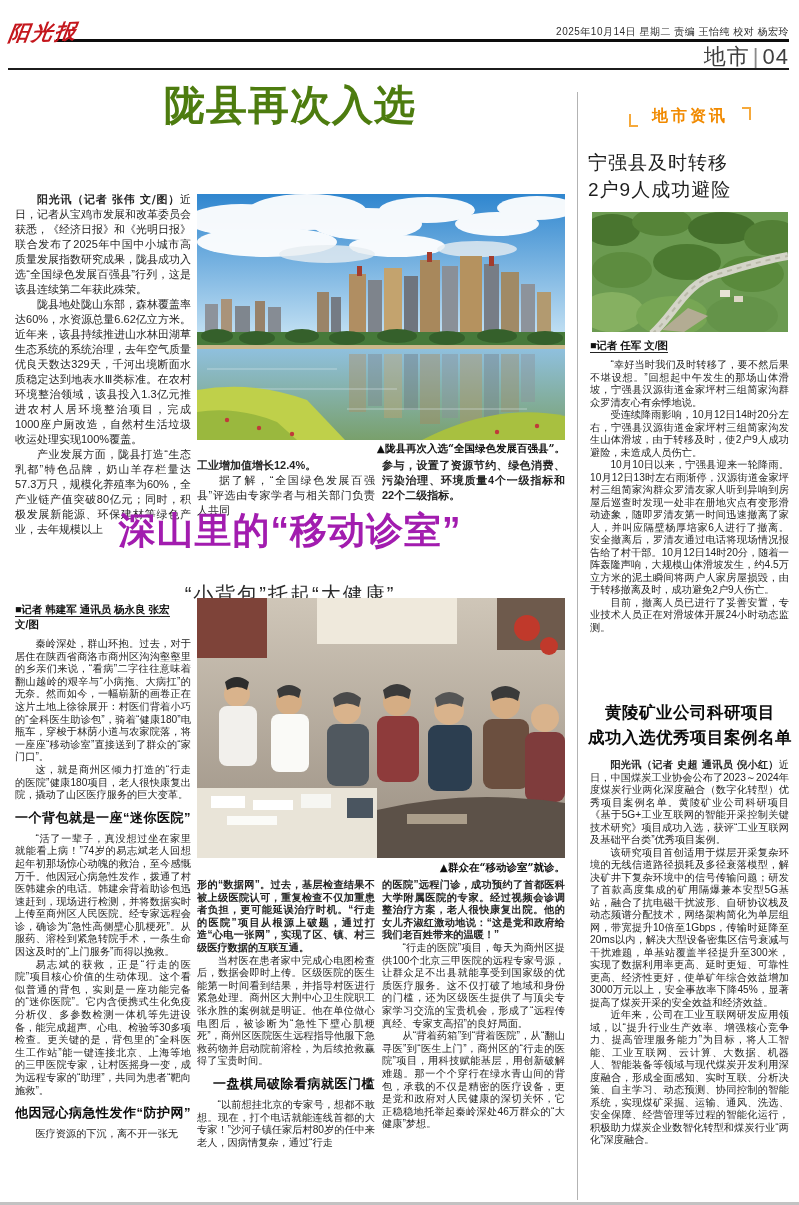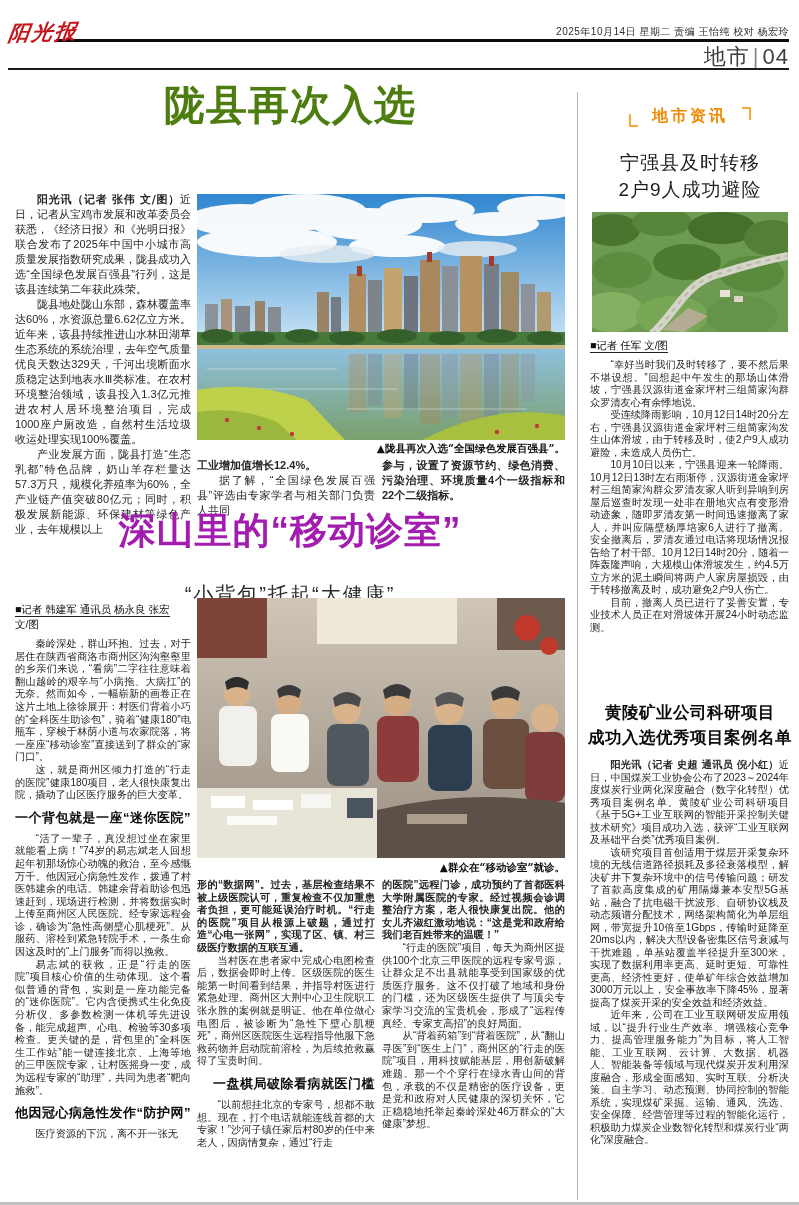--- a/index.html
+++ b/index.html
@@ -47,39 +47,39 @@
   .col p { text-align:justify; text-indent:2em; color:#252525; }
   .col p.noind { text-indent:0;font-weight:bold; }
   .b1 p { font-size:11px;   line-height:15px;   }
   .b2 p { font-size:10.2px; line-height:12.6px; }
   .b3 p { font-size:10.2px; line-height:12.5px; }
   .lead { font-weight:bold; font-family:"DejaVu Serif", serif; }
   .colsub {
     font-size:13px; font-weight:bold; color:#0c0c0c; text-align:right;
     margin:7px 0 6px; letter-spacing:0.5px;
   }
-  .byline { font-size:10.5px; font-weight:normal; color:#101010; margin-bottom:6px; line-height:15px; }
+  .byline { font-size:10.5px; font-weight:bold; color:#101010; margin-bottom:6px; line-height:15px; }
   .byline .ul { border-bottom:1.5px solid #222; padding-bottom:1px; }
 
   
   .photo { position:absolute; overflow:hidden; background:#9db8c6; }
   .photo svg { display:block; }
   .caption {
     position:absolute; text-align:right; font-size:10.5px; font-weight:bold;
     color:#101010; font-family:"DejaVu Serif", serif;
   }
 
   
   .vrule { left:577px; top:92px; width:1px; height:1108px; background:#b3b3b3; }
   .zixun { left:588px; top:106px; width:204px; display:flex; align-items:center; justify-content:center; gap:14px; }
   .zx-text { color:#f18a00; font-weight:bold; font-size:16px; letter-spacing:3px; }
   .bk-l { width:9px; height:13px; border-left:2.5px solid #f6a93b; border-bottom:2.5px solid #f6a93b; margin-top:7px; }
   .bk-r { width:9px; height:13px; border-right:2.5px solid #f6a93b; border-top:2.5px solid #f6a93b; margin-bottom:7px; }
   .n1-title {
-    left:588px; top:149px; width:204px; text-align:center;
+    left:588px; top:149px; width:204px; 
     font-size:19px; line-height:27px; color:#1e1e1e; font-weight:500; letter-spacing:1px;
   }
   .n2-title {
     left:588px; top:700px; width:204px; text-align:center;
     font-size:16.5px; line-height:25px; color:#090909; font-weight:800; letter-spacing:0.5px;
   }
 </style>
 </head>
 <body>
 

